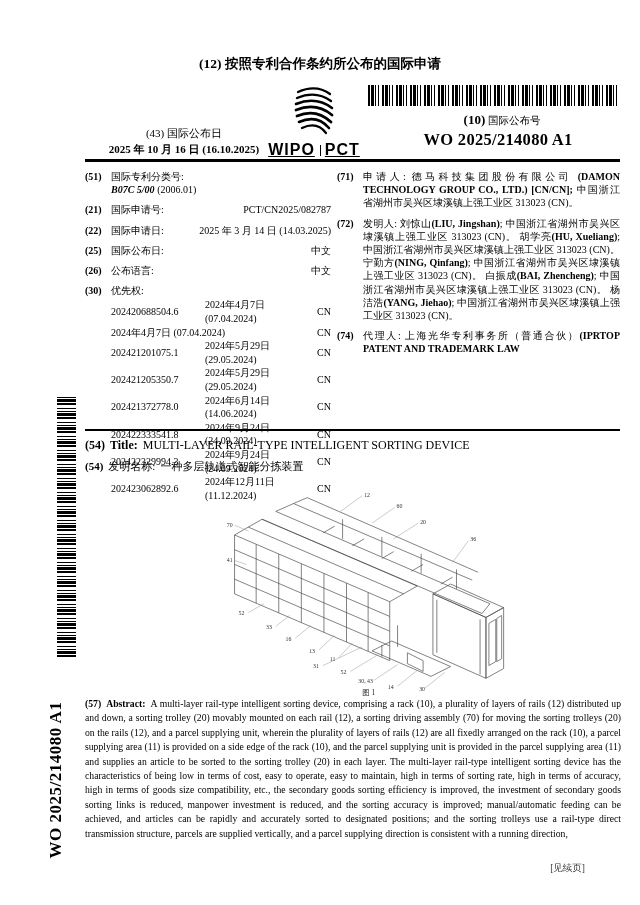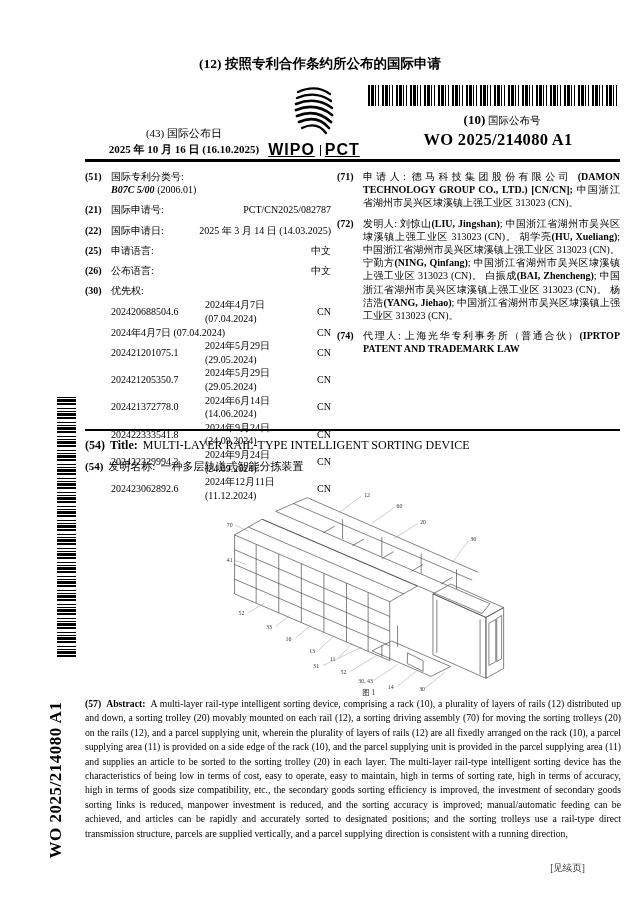--- a/index.html
+++ b/index.html
@@ -133,21 +133,21 @@
       <div class="fnum">(22)</div>
       <div class="fbody kv">
         <span>国际申请日:</span>
         <span>2025 年 3 月 14 日 (14.03.2025)</span>
       </div>
     </div>
 
     <div class="field">
       <div class="fnum">(25)</div>
       <div class="fbody kv">
-        <span>申请语言:</span>
+        <span>国际公布日:</span>
         <span>中文</span>
       </div>
     </div>
 
     <div class="field">
       <div class="fnum">(26)</div>
       <div class="fbody kv">
         <span>公布语言:</span>
         <span>中文</span>
       </div>

